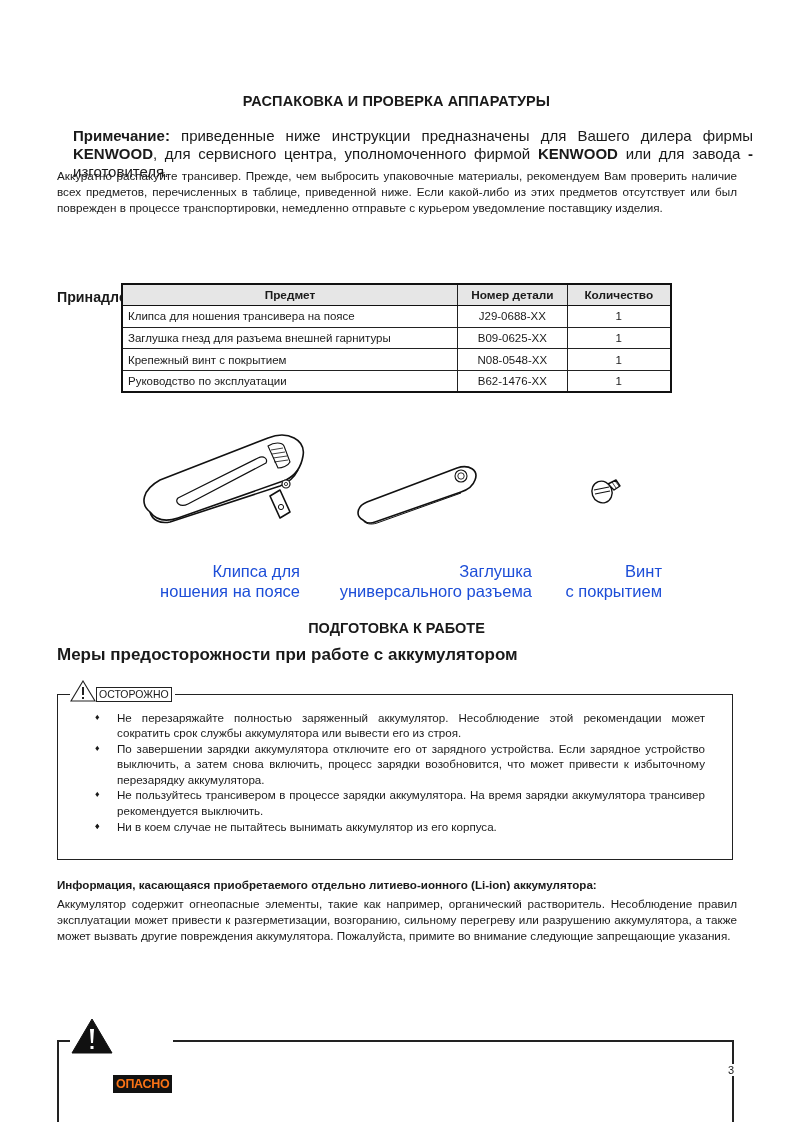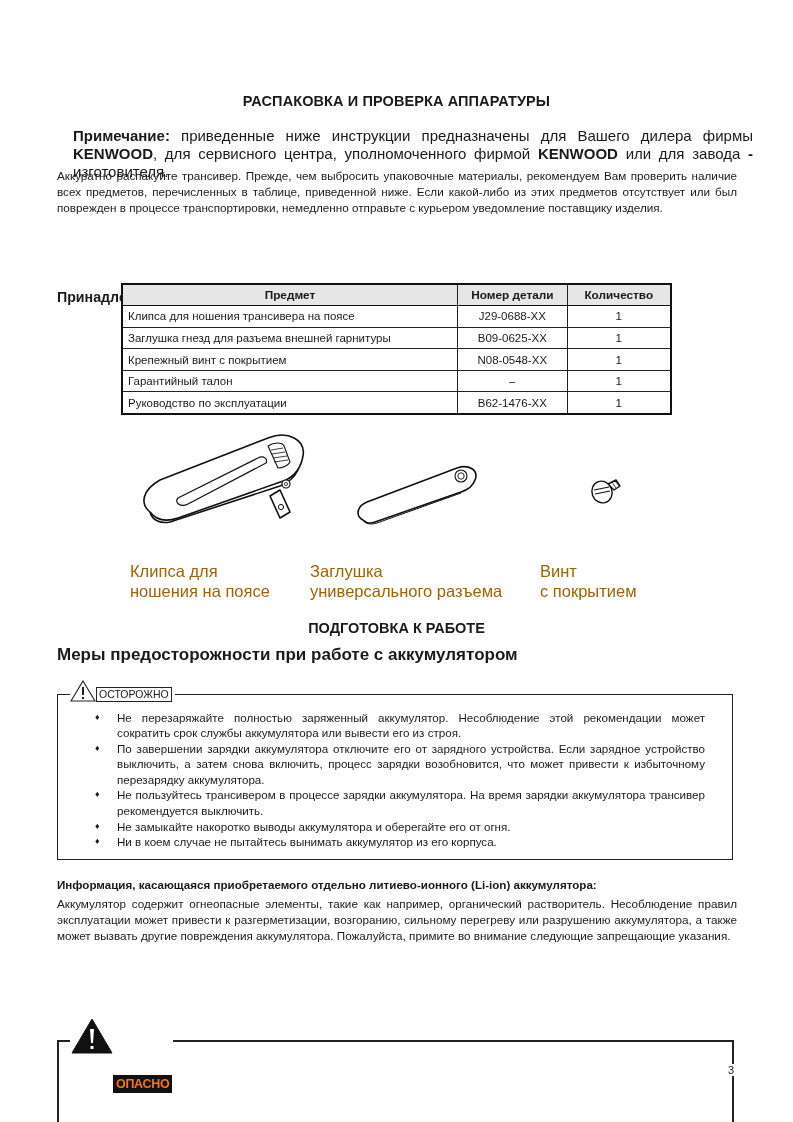--- a/index.html
+++ b/index.html
@@ -33,21 +33,21 @@
     }
     table.parts th, table.parts td {
       border: 1px solid #222; height: 21.6px; padding: 0 5px;
     }
     table.parts th { background: #e6e6e6; font-weight: bold; text-align: center; font-size: 11.8px; border-bottom: 1.5px solid #111; }
     table.parts td.c { text-align: center; }
     col.c1 { width: 337px; } col.c2 { width: 110px; } col.c3 { width: 104px; }
 
     .illus { top: 432px; }
     .cap {
-      top: 562px; text-align: left; font-size: 16.5px; line-height: 19.5px; color: #a16207;
+      top: 562px; text-align: right; font-size: 16.5px; line-height: 19.5px; color: #1d4ed8;
     }
 
     .title-prep {
       left: 0; width: 793px; top: 620px; text-align: center;
       font-weight: bold; font-size: 14.5px;
     }
     .h2b { left: 57px; top: 645px; font-weight: bold; font-size: 17px; }
 
     .caution-box {
       left: 57px; top: 694px; width: 676px; height: 166px;
@@ -115,25 +115,20 @@
       <td class="c">1</td>
     </tr>
     <tr>
       <td>Заглушка гнезд для разъема внешней гарнитуры</td>
       <td class="c">B09-0625-XX</td>
       <td class="c">1</td>
     </tr>
     <tr>
       <td>Крепежный винт с покрытием</td>
       <td class="c">N08-0548-XX</td>
-      <td class="c">1</td>
-    </tr>
-    <tr>
-      <td>Гарантийный талон</td>
-      <td class="c">–</td>
       <td class="c">1</td>
     </tr>
     <tr>
       <td>Руководство по эксплуатации</td>
       <td class="c">B62-1476-XX</td>
       <td class="c">1</td>
     </tr>
   </tbody>
 </table>
 
@@ -197,21 +192,21 @@
   <path d="M13 1 L25 21 L1 21 Z" fill="#fff" stroke="#222" stroke-width="1.1"></path>
   <rect x="12" y="7" width="2" height="8" fill="#222"></rect>
   <rect x="12" y="17" width="2" height="2" fill="#222"></rect>
 </svg>
 <div class="abs caution-label">ОСТОРОЖНО</div>
 
 <ul class="abs caution-list">
   <li><span class="bullet">♦</span><span>Не перезаряжайте полностью заряженный аккумулятор. Несоблюдение этой рекомендации может сократить срок службы аккумулятора или вывести его из строя.</span></li>
   <li><span class="bullet">♦</span><span>По завершении зарядки аккумулятора отключите его от зарядного устройства. Если зарядное устройство выключить, а затем снова включить, процесс зарядки возобновится, что может привести к избыточному перезарядку аккумулятора.</span></li>
   <li><span class="bullet">♦</span><span>Не пользуйтесь трансивером в процессе зарядки аккумулятора. На время зарядки аккумулятора трансивер рекомендуется выключить.</span></li>
-  <li><span class="bullet">♦</span><span>Не замыкайте накоротко выводы аккумулятора и оберегайте его от огня.</span></li>
+  <li><span class="bullet">♦</span></li>
   <li><span class="bullet">♦</span><span>Ни в коем случае не пытайтесь вынимать аккумулятор из его корпуса.</span></li>
 </ul>
 
 <div class="abs h3">Информация, касающаяся приобретаемого отдельно литиево-ионного (Li-ion) аккумулятора:</div>
 <p class="abs para2">Аккумулятор содержит огнеопасные элементы, такие как например, органический растворитель. Несоблюдение правил эксплуатации может привести к разгерметизации, возгоранию, сильному перегреву или разрушению аккумулятора, а также может вызвать другие повреждения аккумулятора. Пожалуйста, примите во внимание следующие запрещающие указания.</p>
 
 <div class="abs danger-line-l"></div>
 <div class="abs danger-line-v"></div>
 <div class="abs danger-line-r"></div>
 <div class="abs danger-line-v2"></div>

